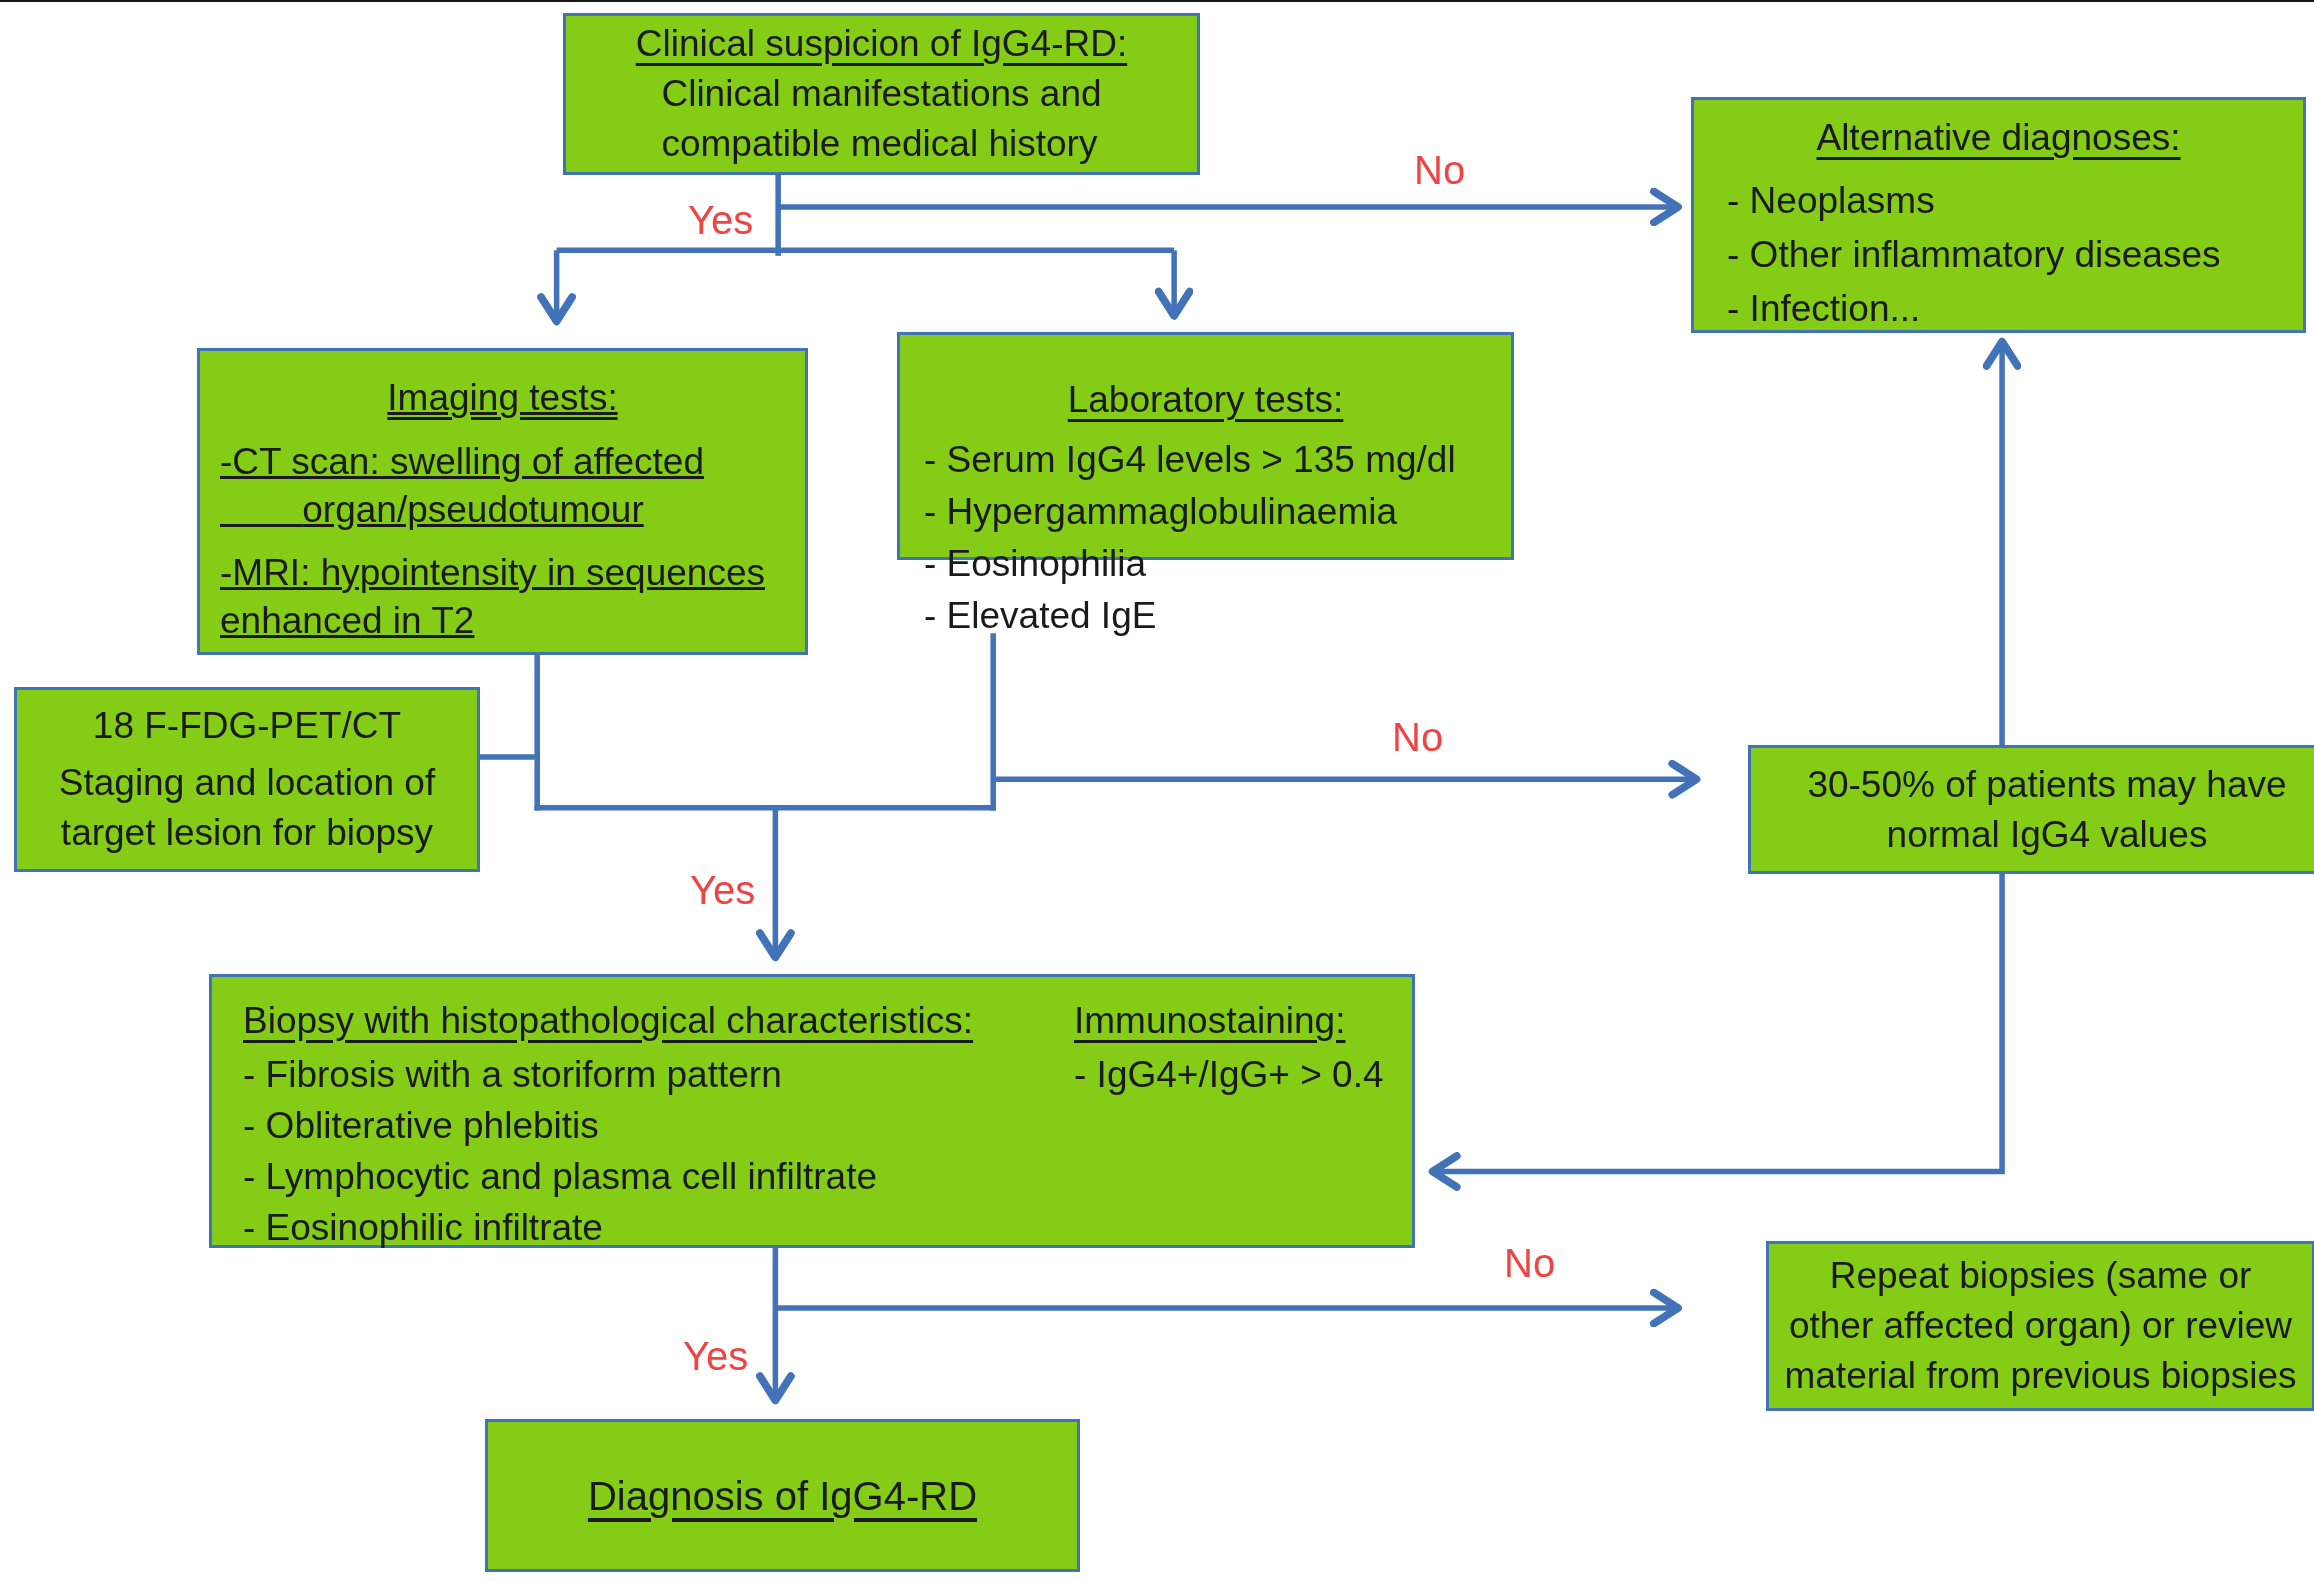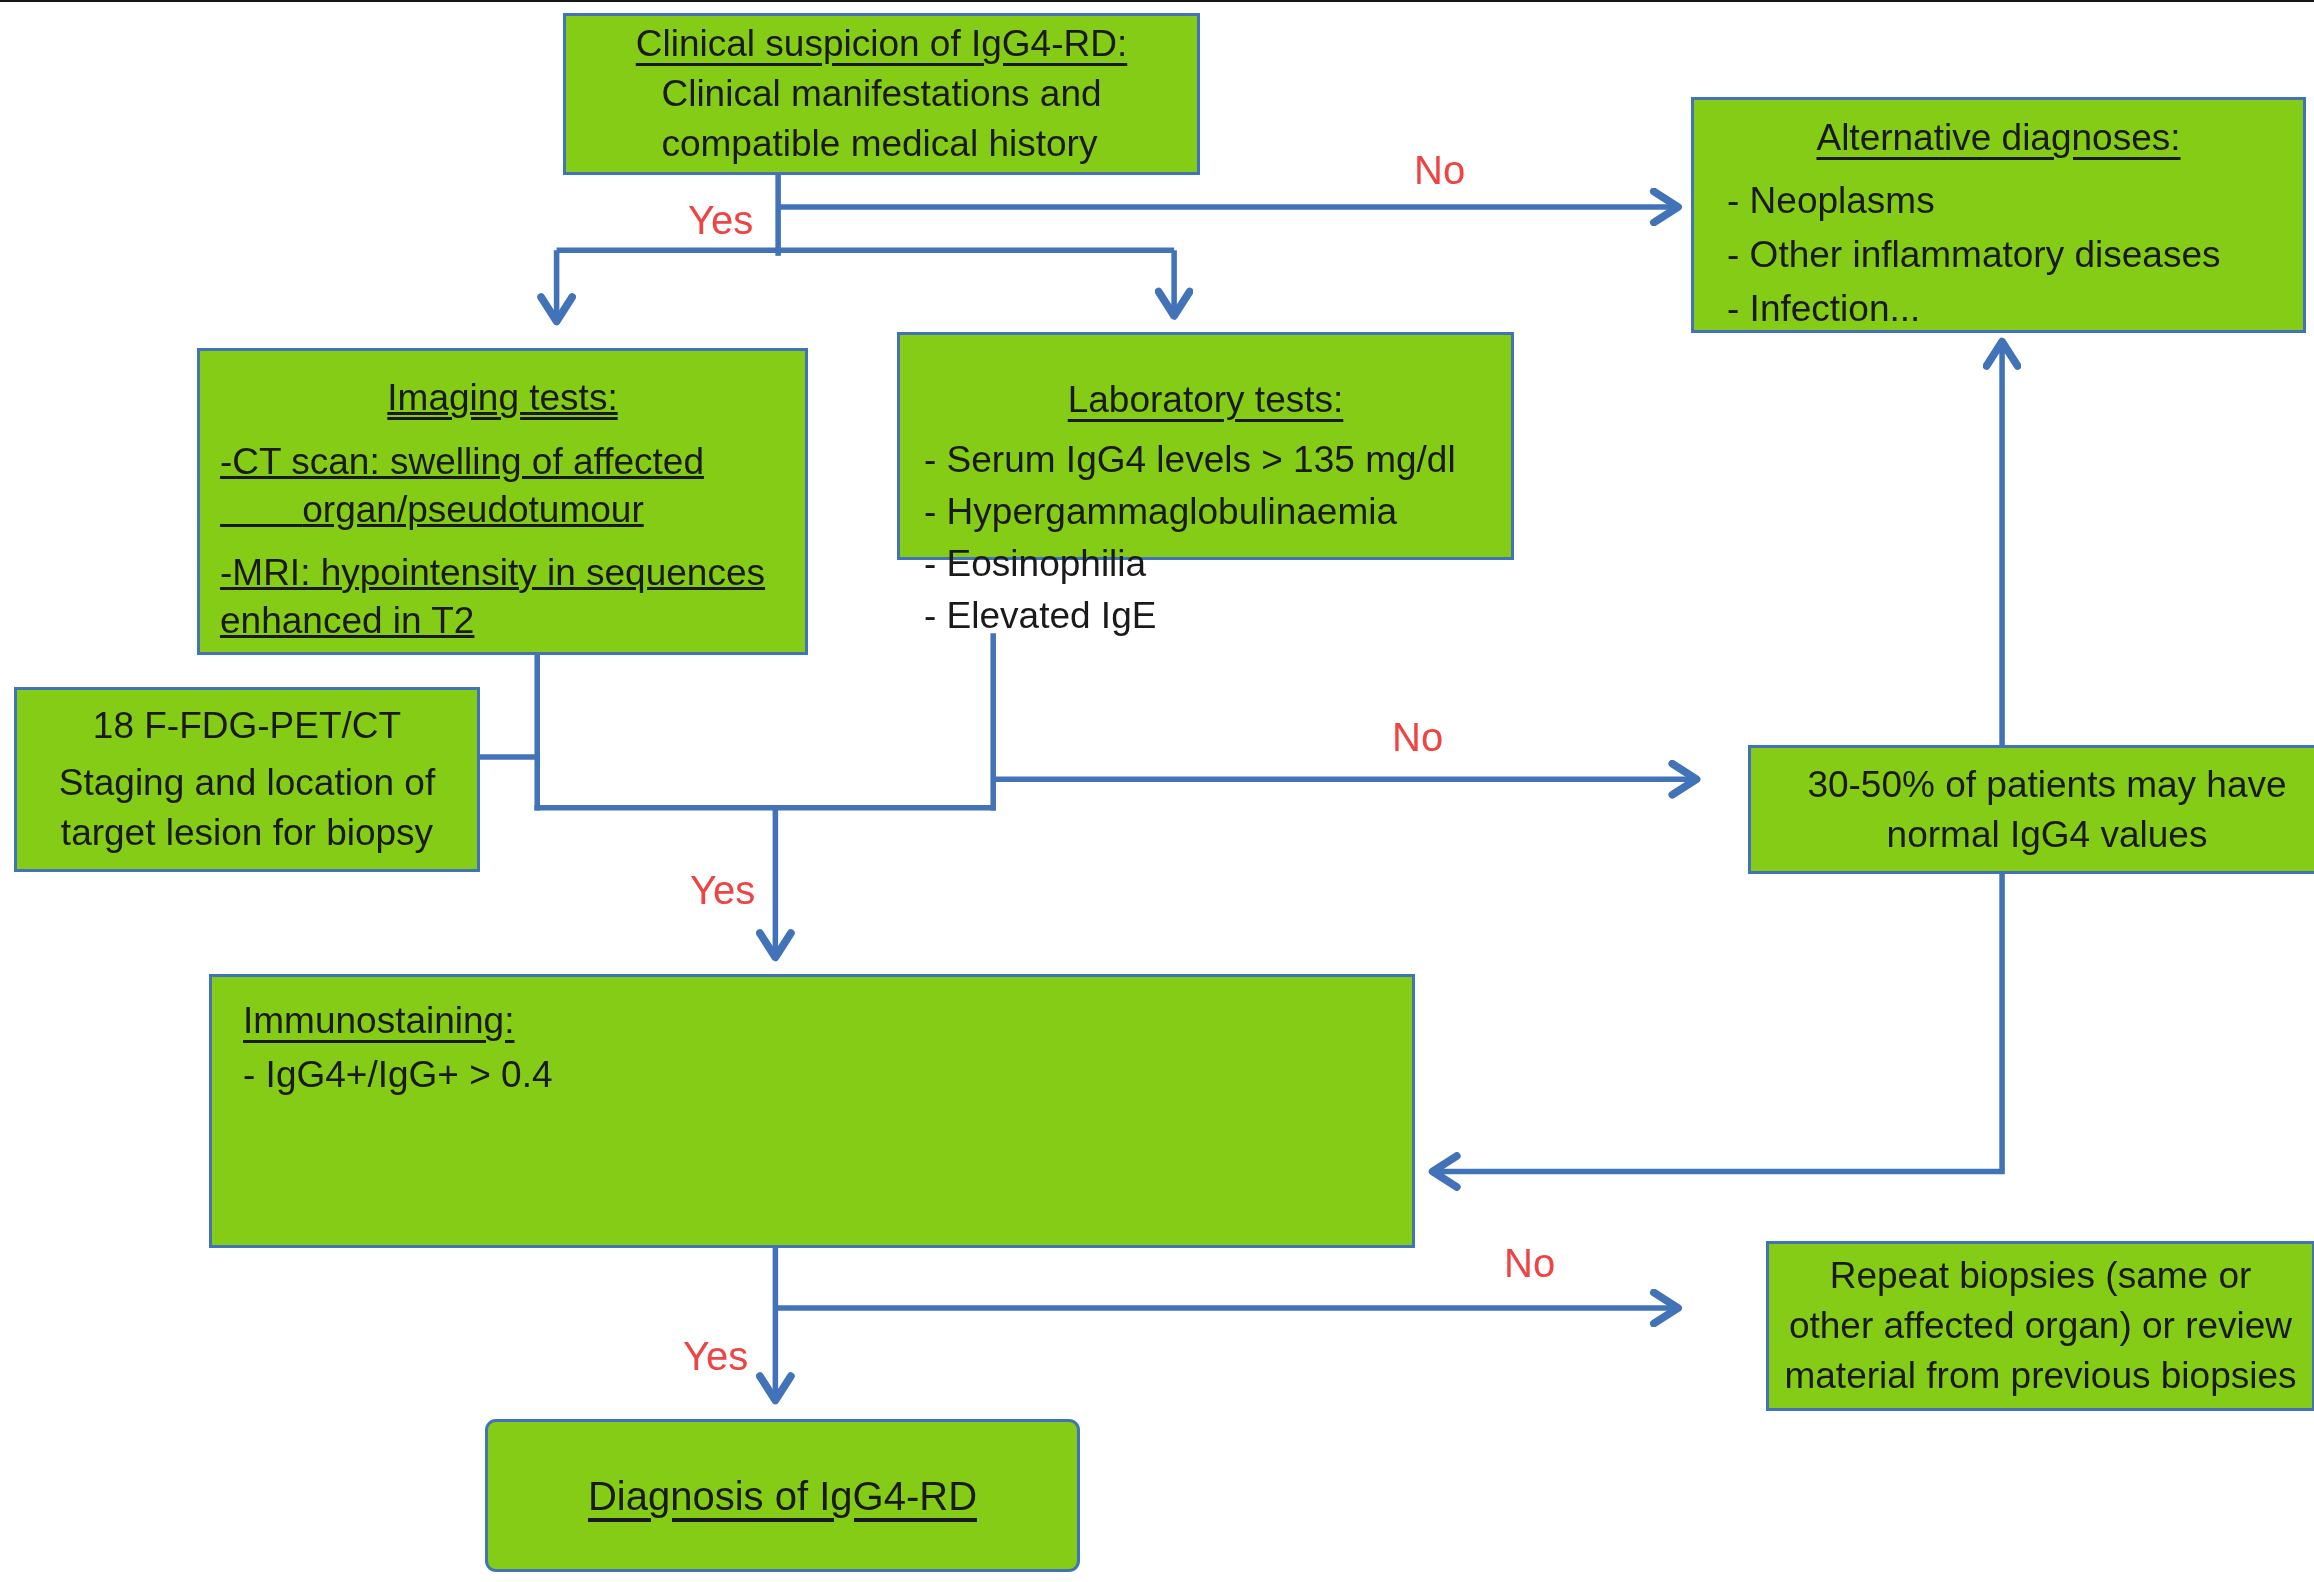--- a/index.html
+++ b/index.html
@@ -77,21 +77,21 @@
   #box-laboratory .items { padding: 9.2px 0 0 24px; line-height: 52px; }
   #box-pet         { left: 14px;   top: 685px;  width: 466px; height: 185px; }
   #box-pet .pet-title { margin-bottom: 7.4px; }
   #box-normal      { left: 1717px; top: 743px;  width: 598px; height: 129px; margin-left: 31px; }
   #box-biopsy      { left: 209px;  top: 972px; width: 1206px; height: 274px; padding: 18.5px 0 0 31px; }
   #box-biopsy .cols { display: flex; }
   #box-biopsy .col-left { width: 831px; }
   #box-biopsy .col-right { flex: 1; }
   #box-biopsy .items { line-height: 51px; margin-top: 3.7px; }
   #box-repeat      { left: 1766px; top: 1239px; width: 549px; height: 170px; }
-  #box-diagnosis   { left: 485px;  top: 1417px; width: 595px; height: 153px; font-size: 40px; border-radius: 11px; }
+  #box-diagnosis   { left: 485px;  top: 1417px; width: 595px; height: 153px; font-size: 40px; }
   #box-diagnosis .box-title { text-underline-offset: 8.3px; }
 
   #label-yes-top { left: 688px;  top: 196px; }
   #label-no-top  { left: 1414px; top: 146px; }
   #label-no-mid  { left: 1392px; top: 713px; }
   #label-yes-mid { left: 690px;  top: 866px; }
   #label-no-bot  { left: 1504px; top: 1239px; }
   #label-yes-bot { left: 683px;  top: 1332px; }
 </style>
 </head>
@@ -165,20 +165,29 @@
 target lesion for biopsy</div>
   </div>
 
   <div class="node centered-flex" id="box-normal">
     <div class="pre" style="text-align:center;">30-50% of patients may have
 normal IgG4 values</div>
   </div>
 
   <div class="node" id="box-biopsy">
     <div class="cols">
+      <div class="col-left">
+        <div class="box-title left">Biopsy with histopathological characteristics:</div>
+        <div class="items">
+          <div class="item">- Fibrosis with a storiform pattern</div>
+          <div class="item">- Obliterative phlebitis</div>
+          <div class="item">- Lymphocytic and plasma cell infiltrate</div>
+          <div class="item">- Eosinophilic infiltrate</div>
+        </div>
+      </div>
       <div class="col-right">
         <div class="box-title left">Immunostaining:</div>
         <div class="items">
           <div class="item">- IgG4+/IgG+ &gt; 0.4</div>
         </div>
       </div>
     </div>
   </div>
 
   <div class="node centered-flex" id="box-repeat">

